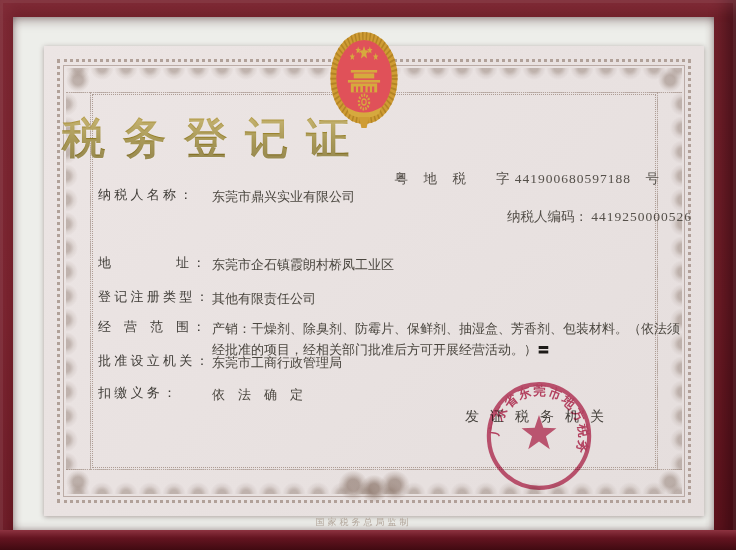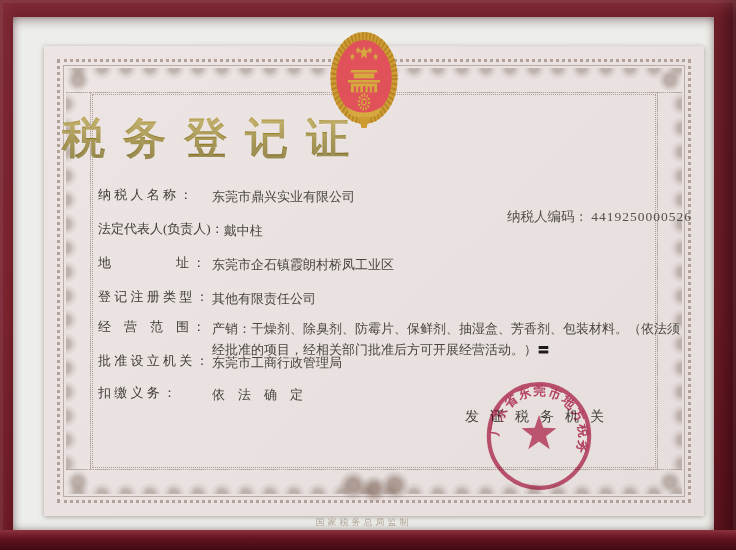--- a/index.html
+++ b/index.html
@@ -112,31 +112,29 @@
       <div class="band band-right"></div>
       <div class="corner tl"></div>
       <div class="corner tr"></div>
       <div class="corner bl"></div>
       <div class="corner br"></div>
       <div class="lace-inner"></div>
       <div class="ornament"></div>
 
       <h1 class="title">税务登记证</h1>
 
+      <div class="serial">粤　地　税　　字 441900680597188　号</div>
 
       <div class="taxcode">
         <span>纳税人编码：</span>
         <span class="num">4419250000526</span>
       </div>
 
       <div class="row r1">
         <span class="flabel">纳 税 人 名 称 ：</span><span class="fvalue">东莞市鼎兴实业有限公司</span>
-      </div>
-      <div class="row r2">
-        <span class="flabel">法定代表人(负责人)：</span><span class="fvalue">戴中柱</span>
       </div>
       <div class="row r3">
         <span class="flabel">地　　　　　址 ：</span><span class="fvalue">东莞市企石镇霞朗村桥凤工业区</span>
       </div>
       <div class="row r4">
         <span class="flabel">登 记 注 册 类 型 ：</span><span class="fvalue">其他有限责任公司</span>
       </div>
       <div class="row r6">
         <span class="flabel">批 准 设 立 机 关 ：</span><span class="fvalue">东莞市工商行政管理局</span>
       </div>

